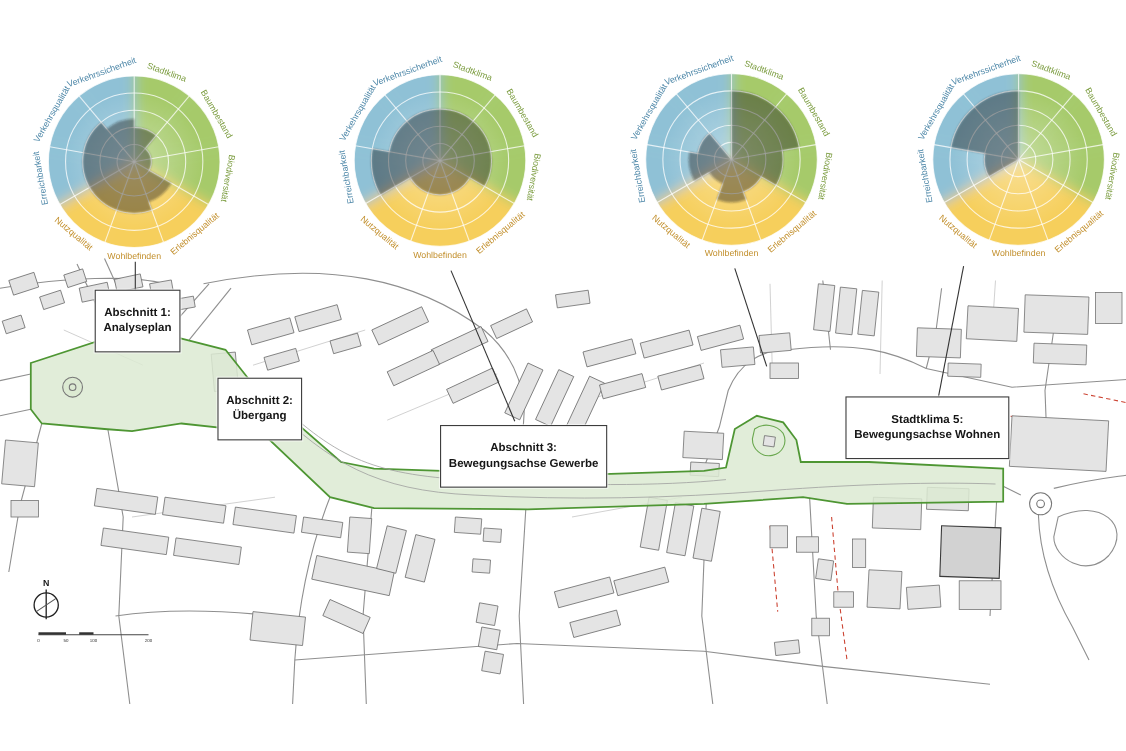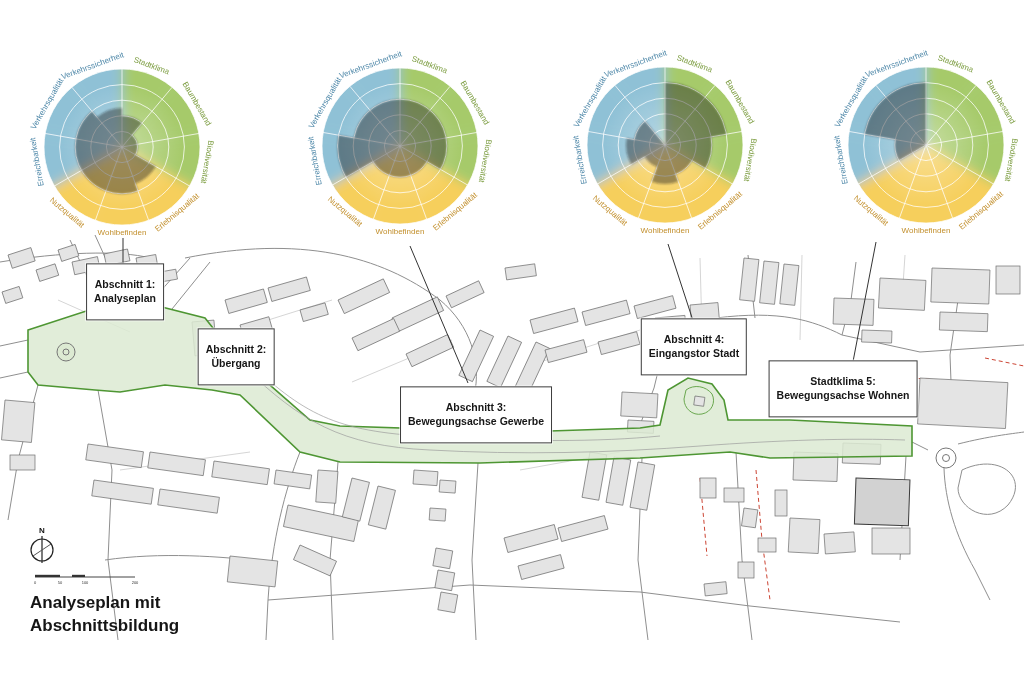--- a/index.html
+++ b/index.html
@@ -477,35 +477,27 @@
         <text x="0" y="0" transform="translate(21.306533240950117,120.93374327935601) rotate(260)" text-anchor="middle" dominant-baseline="middle" font-size="8" fill="#4d87a8">Erreichbarkeit</text>
         <text x="0" y="0" transform="translate(31.521815274538284,62.99999999999999) rotate(300)" text-anchor="middle" dominant-baseline="middle" font-size="8" fill="#4d87a8">Verkehrsqualität</text>
         <text x="0" y="0" transform="translate(76.5862676739925,25.186434612411873) rotate(340)" text-anchor="middle" dominant-baseline="middle" font-size="8" fill="#4d87a8">Verkehrssicherheit</text>
       </g>
     </svg>
 
   <div class="secbox" style="left:125px;top:292px">
     <div>Abschnitt 1:</div>
     <div>Analyseplan</div>
   </div>
-  <div class="secbox" style="left:236px;top:357px">
+  <div class="secbox" style="left:236px;top:372px">
     <div>Abschnitt 2:</div>
     <div>Übergang</div>
   </div>
   <div class="secbox" style="left:476px;top:415px">
     <div>Abschnitt 3:</div>
     <div>Bewegungsachse Gewerbe</div>
   </div>
-  <div class="secbox" style="left:694px;top:347px">
-    <div>Abschnitt 4:</div>
-    <div>Eingangstor Stadt</div>
-  </div>
   <div class="secbox" style="left:843px;top:389px">
     <div>Stadtklima 5:</div>
     <div>Bewegungsachse Wohnen</div>
   </div>
 
-  <div class="maptitle">
-    <div>Analyseplan mit</div>
-    <div>Abschnittsbildung</div>
-  </div>
 
 </div>
 
 </body></html>

